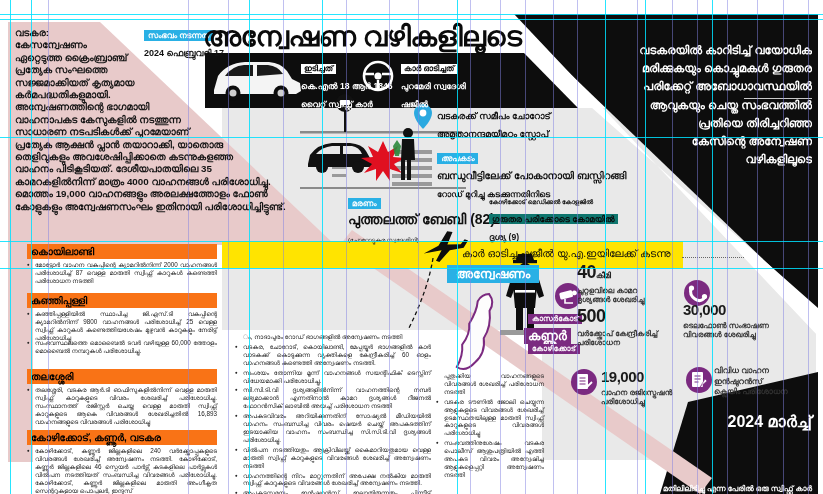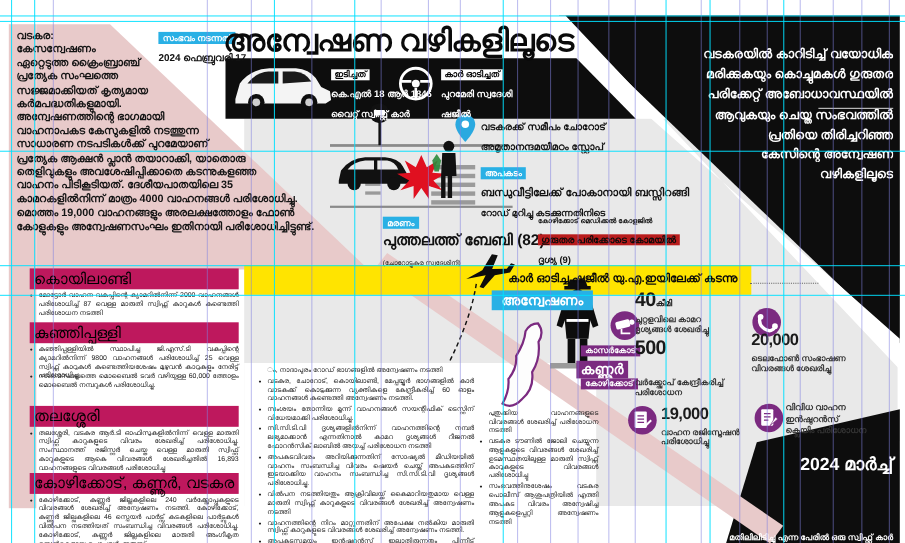--- a/index.html
+++ b/index.html
@@ -1,28 +1,28 @@
 <!DOCTYPE html>
 <html><head>
 <meta charset="utf-8">
 <style>
   html,body{margin:0;padding:0;background:#fff;}
   #canvas{position:relative;width:823px;height:494px;overflow:hidden;background:#fff;
           font-family:"Liberation Sans",sans-serif;color:#111;}
   .abs{position:absolute;}
   .nw{white-space:nowrap;}
   .chip{background:#29b0e5;color:#fff;font-weight:bold;padding:1px 4px;display:inline-block;line-height:1.15;}
-  .chip-dark{background:#b91c1c;color:#0a0a0a;font-weight:bold;padding:0 3px;display:inline-block;line-height:1.2;text-align:right;}
+  .chip-dark{background:#0f766e;color:#0a0a0a;font-weight:bold;padding:0 3px;display:inline-block;line-height:1.2;text-align:right;}
   .wchip{background:#fff;color:#000;font-weight:bold;padding:0 3px;display:inline-block;line-height:1.25;}
   .purplechip{background:#7b2a80;color:#fff;font-weight:bold;padding:1px 4px;display:inline-block;line-height:1.1;}
   .lead{font-size:9.8px;line-height:12.4px;font-weight:bold;text-align:left;color:#141414;}
   .lead-spacer{float:right;width:218px;height:188px;shape-outside:polygon(0 0,100% 0,100% 90%);}
   .rintro{font-size:11.5px;line-height:18.2px;font-weight:bold;color:#fff;text-align:right;}
   .rintro-spacer{float:left;width:152px;height:210px;shape-outside:polygon(0 0,100% 100%,0 100%);}
-  .sec-h{background:#be185d;color:#000;font-weight:normal;font-size:14px;padding:2px 4px;line-height:1.1;}
+  .sec-h{background:#f97316;color:#000;font-weight:bold;font-size:10px;padding:2px 4px;line-height:1.1;}
   .sec-b{margin:2px 0 0 0;padding:0 0 0 8px;list-style:none;font-size:6.3px;line-height:7.9px;text-align:justify;color:#222;}
   .sec-b li{position:relative;margin-bottom:2px;}
   .sec-b li::before{content:"●";position:absolute;left:-8px;top:0;font-size:4.5px;}
   .sec-b li.nodot::before{content:"";}
   .stat-v{font-weight:bold;color:#1a1a1a;letter-spacing:-0.5px;}
   .stat-t{font-size:7.6px;line-height:9.4px;font-weight:bold;color:#333;}
   .gv{position:absolute;top:0;width:1px;height:494px;pointer-events:none;}
   .gh{position:absolute;left:0;height:1px;width:823px;pointer-events:none;}
   .g-cyan{background:rgba(0,225,255,0.85);}
   .g-vio{background:rgba(130,130,225,0.5);}
@@ -195,62 +195,62 @@
     <span>വടകരയിൽ കാറിടിച്ച് വയോധിക മരിക്കുകയും കൊച്ചുമകൾ ഗുരുതര പരിക്കേറ്റ് അബോധാവസ്ഥയിൽ ആവുകയും ചെയ്ത സംഭവത്തിൽ പ്രതിയെ തിരിച്ചറിഞ്ഞ കേസിന്റെ അന്വേഷണ വഴികളിലൂടെ</span>
   </div>
   <div class="abs" style="left:744px;top:98px;width:68px;height:1px;background:#c9c9c9;"></div>
 
   <div class="abs" style="left:437px;top:105px;">
     <span class="nw" style="font-size:9px;font-weight:bold;line-height:12.5px;">വടകരക്ക് സമീപം ചോറോട്</span><br>
     <span class="nw" style="font-size:9px;font-weight:bold;">അമൃതാനന്ദമയീമഠം സ്റ്റോപ്</span>
   </div>
 
   <div class="abs" style="left:437px;top:147px;">
-    <span class="chip nw" style="font-size:8px;">അപകടം</span><br>
+    <span class="chip nw" style="font-size:8px;font-style:italic;">അപകടം</span><br>
     <span class="nw" style="font-size:10px;font-weight:bold;line-height:13px;">ബന്ധുവീട്ടിലേക്ക് പോകാനായി ബസ്സിറങ്ങി</span><br>
     <span class="nw" style="font-size:8.4px;font-weight:bold;text-align:right;">റോഡ് മുറിച്ചു കടക്കുന്നതിനിടെ</span>
   </div>
 
   <div class="abs" style="left:348px;top:192px;">
     <span class="chip nw" style="font-size:8px;">മരണം</span><br>
     <span class="nw" style="font-size:14px;font-weight:bold;line-height:13px;">പുത്തലത്ത് ബേബി (82)</span><br>
     <span class="nw" style="font-size:6px;">(ചോറോട്ടുകര സ്വദേശിനി)</span>
   </div>
 
   <div class="abs" style="left:489px;top:190px;">
     <span class="nw" style="font-size:6.4px;font-weight:bold;">കോഴിക്കോട് മെഡിക്കൽ കോളജിൽ</span><br>
     <span class="chip-dark nw" style="font-size:8.6px;">ഗുരുതര പരിക്കോടെ കോമയിൽ</span><br>
     <span class="nw" style="font-size:8.6px;font-weight:bold;line-height:13px;">ദൃശ്യ (9)</span>
   </div>
 
-  <div class="abs nw" style="left:462px;top:247px;font-size:10.5px;font-weight:bold;color:#0a0a0a;">കാർ ഓടിച്ച ഷജീൽ യു.എ.ഇയിലേക്ക് കടന്നു</div>
+  <div class="abs nw" style="left:462px;top:247px;font-size:10.5px;font-weight:normal;color:#0a0a0a;">കാർ ഓടിച്ച ഷജീൽ യു.എ.ഇയിലേക്ക് കടന്നു</div>
 
   <div class="abs" style="left:447px;top:264px;">
     <span class="chip nw" style="font-size:12.5px;padding:2px 9px;">അന്വേഷണം</span>
   </div>
 
   <div class="abs purplechip nw" style="left:528px;top:314px;font-size:7.6px;">കാസർകോട്</div>
   <div class="abs purplechip nw" style="left:524px;top:328px;font-size:13px;">കണ്ണൂർ</div>
   <div class="abs purplechip nw" style="left:528px;top:344px;font-size:7.6px;">കോഴിക്കോട്</div>
 
   <div class="abs" style="left:577px;top:262px;">
     <span class="stat-v nw" style="font-size:18px;"><span>40</span><span style="font-size:8px;">കീമി</span></span>
     <div class="stat-t nw" style="margin-top:3px;"><span>ചുറ്റളവിലെ കാമറ</span><br><span>ദൃശ്യങ്ങൾ ശേഖരിച്ചു</span></div>
   </div>
   <div class="abs" style="left:577px;top:306px;">
     <span class="stat-v nw" style="font-size:18px;">500</span>
-    <div class="stat-t nw" style="margin-top:16px;"><span>വർക്ക്ഷോപ് കേന്ദ്രീകരിച്ച്</span><br><span>പരിശോധന</span></div>
+    <div class="stat-t nw" style="margin-top:2px;"><span>വർക്ക്ഷോപ് കേന്ദ്രീകരിച്ച്</span><br><span>പരിശോധന</span></div>
   </div>
   <div class="abs" style="left:601px;top:368px;">
     <span class="stat-v nw" style="font-size:15px;">19,000</span>
     <div class="stat-t nw" style="margin-top:2px;"><span>വാഹന രജിസ്ട്രേഷൻ</span><br><span>പരിശോധിച്ചു</span></div>
   </div>
   <div class="abs" style="left:682px;top:257px;width:62px;border-top:1.5px dotted #666;"></div>
   <div class="abs" style="left:683px;top:301px;">
-    <span class="stat-v nw" style="font-size:15px;">20,000</span>
+    <span class="stat-v nw" style="font-size:15px;">30,000</span>
     <div class="stat-t nw" style="margin-top:2px;"><span>ടെലഫോൺ സംഭാഷണ</span><br><span>വിവരങ്ങൾ ശേഖരിച്ചു</span></div>
   </div>
   <div class="abs stat-t" style="left:714px;top:366px;font-size:8px;line-height:10.5px;">
     <span class="nw">വിവിധ വാഹന</span><br><span class="nw">ഇൻഷുറൻസ്</span><br><span class="nw">ക്ലെയിം പരിശോധന</span>
   </div>
 
   <div class="abs nw" style="left:690px;top:413px;width:122px;text-align:right;font-size:16px;font-weight:bold;color:#fff;">2024 മാർച്ച്</div>
   <div class="abs white" style="left:642px;top:436px;width:170px;text-align:right;font-size:7.6px;line-height:9.6px;font-weight:bold;">മതിലിലിടിച്ചു എന്ന പേരിൽ ഒരു സ്വിഫ്റ്റ് കാർ ഇൻഷുറൻസ് ക്ലെയിം ചെയ്തതായി കണ്ടെത്തുന്നു</div>
   <div class="abs nw white" style="left:692px;top:478px;width:120px;text-align:right;font-size:7.6px;font-weight:bold;">സംഭവദിവസം വാഹനം</div>
 

